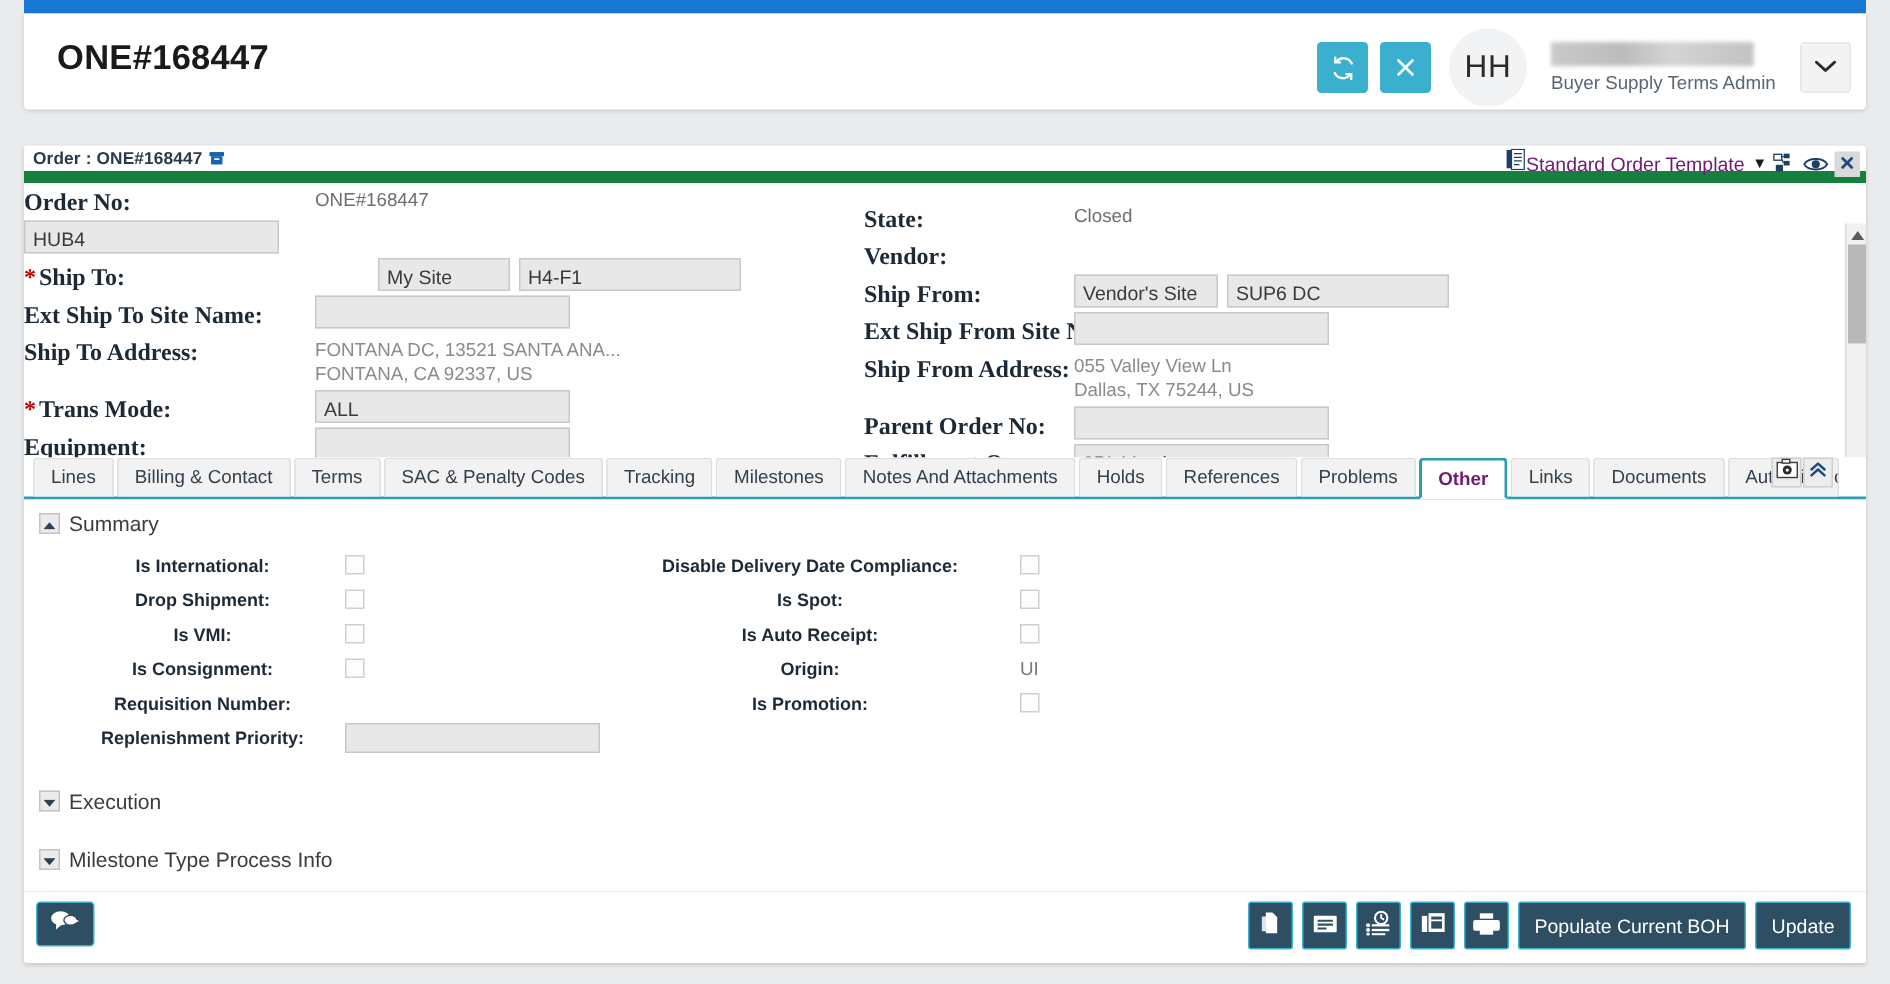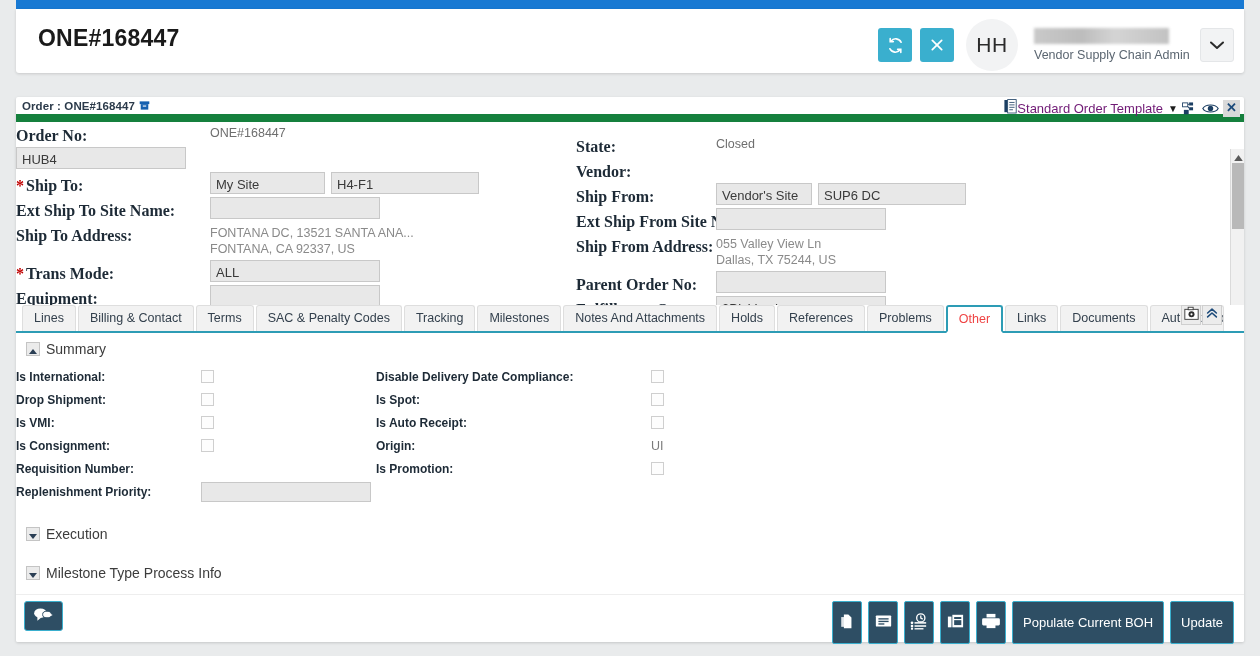--- a/index.html
+++ b/index.html
@@ -95,21 +95,21 @@
   .col-right .flabel { width: 140px; }
   .fval {
     font-size: 12.5px; color: #6e6e6e; padding-top: 4px; white-space: nowrap;
   }
   .fbox {
     height: 22px; background: #e8e8e8; border: 1px solid #c8c8c8;
     font-size: 13px; color: #3a3a3a; padding: 2px 5px 0 5px;
     display: flex; align-items: center; line-height: 1;
   }
   .fbox.w170 { width: 170px; }
-  .fbox.w100 { width: 115px; }
+  .fbox.w100 { width: 88px; margin-left: 42px; }
   .fbox.w148 { width: 148px; }
   .fbox.w96  { width: 96px;  }
   .addr { font-size: 12.5px; color: #8a8a8a; line-height: 16px; padding-top: 3px; }
   .gap6 { width: 6px; }
 
   
   .vscroll {
     position: absolute; right: 0; top: 27px; width: 14px; height: 181px;
     background: #f1f1f1; border-left: 1px solid #dadada;
   }
@@ -125,23 +125,23 @@
     border-bottom: 2px solid #2d9cb5; padding-left: 6px;
     display: flex; align-items: flex-end;
   }
   .tab {
     height: 26px; padding: 0 11px; margin-right: 2px;
     background: #f2f2f2; border: 1px solid #dedede; border-bottom: none;
     border-top-left-radius: 3px; border-top-right-radius: 3px;
     font-size: 12.5px; color: #33404d; line-height: 25px; cursor: pointer; white-space: nowrap;
   }
   .tab.active {
-    background: #ffffff; color: #ef4444;
+    background: #ffffff; color: #701a75;
     border: 2px solid #2d9cb5; border-bottom: 2px solid #ffffff;
-    height: 28px; line-height: 24px; margin-bottom: -2px;
+    height: 28px; line-height: 24px; margin-bottom: -2px; font-weight: bold;
   }
   .tab.truncated { overflow: hidden; max-width: 74px; }
   .tab-overlay-icons {
     position: absolute; right: 22px; top: 0; display: flex; align-items: center; gap: 1px;
   }
   .ov-btn {
     width: 20px; height: 20px; background: #ececec; border: 1px solid #cfcfcf;
     display: flex; align-items: center; justify-content: center; cursor: pointer;
   }
 
@@ -150,21 +150,21 @@
   .sect-head { display: flex; align-items: center; padding-left: 10px; margin-bottom: 6px; }
   .toggle-box {
     width: 14px; height: 14px; background: #ebebeb; border: 1px solid #c4c4c4;
     display: flex; align-items: center; justify-content: center; cursor: pointer; margin-right: 6px;
   }
   .sect-title { font-size: 14px; color: #3c3c3c; }
 
   .sum-left  { position: absolute; left: 0;   top: 32px; width: 430px; }
   .sum-right { position: absolute; left: 360px; top: 32px; width: 420px; }
   .srow { display: flex; align-items: center; height: 23px; }
-  .slabel { font-size: 12px; font-weight: bold; color: #1d2a36; text-align: left; padding-right: 5px; white-space: nowrap; }
+  .slabel { font-size: 12px; font-weight: bold; color: #1d2a36; text-align: center; padding-right: 5px; white-space: nowrap; margin-left: 29px; }
   .sum-left .slabel  { width: 185px; }
   .sum-right .slabel { width: 275px; }
   .cbox { width: 13px; height: 13px; background: #fdfdfd; border: 1px solid #cfcfcf; cursor: pointer; }
   .sval { font-size: 12.5px; color: #7a7a7a; }
   .sbox {
     width: 170px; height: 20px; background: #e8e8e8; border: 1px solid #c8c8c8;
   }
 
   .collapsed-sect { position: absolute; left: 0; }
 
@@ -176,21 +176,21 @@
   }
   .chat-btn {
     position: absolute; left: 8px; top: 6px; width: 39px; height: 30px;
     background: #2e4e64; border: 1px solid #3aafce; border-radius: 3px;
     display: flex; align-items: center; justify-content: center; cursor: pointer;
   }
   .footer-right {
     position: absolute; right: 10px; top: 6px; display: flex; align-items: center; gap: 6px;
   }
   .fbtn {
-    height: 43px; min-width: 30px; background: #2e4e64; border: 1px solid #3aafce;
+    height: 32px; min-width: 30px; background: #2e4e64; border: 1px solid #3aafce;
     border-radius: 2px; color: #fff; font-size: 13px;
     display: flex; align-items: center; justify-content: center;
     padding: 0 10px; cursor: pointer; white-space: nowrap;
   }
   .fbtn.icon-only { padding: 0; width: 30px; }
 </style>
 </head>
 <body>
 
 <div class="top-strip"></div>
@@ -215,21 +215,21 @@
           <line x1="4" y1="4" x2="20" y2="20"></line>
             <line x1="20" y1="4" x2="4" y2="20"></line>
         </svg>
       </span>
     </div>
     <div class="avatar">
       <span>HH</span>
     </div>
     <div class="user-block">
       <div class="user-name-redacted"></div>
-      <div class="user-role">Vendor Supply Chain Admin</div>
+      <div class="user-role">Buyer Supply Terms Admin</div>
     </div>
     <div class="caret-btn">
       <span>
         <svg width="14" height="9" viewBox="0 0 14 9" fill="none" stroke="#2b2b2b" stroke-width="2" stroke-linecap="round" stroke-linejoin="round">
           <polyline points="1,1.5 7,7 13,1.5"></polyline>
         </svg>
       </span>
     </div>
   </div>
 </div>

